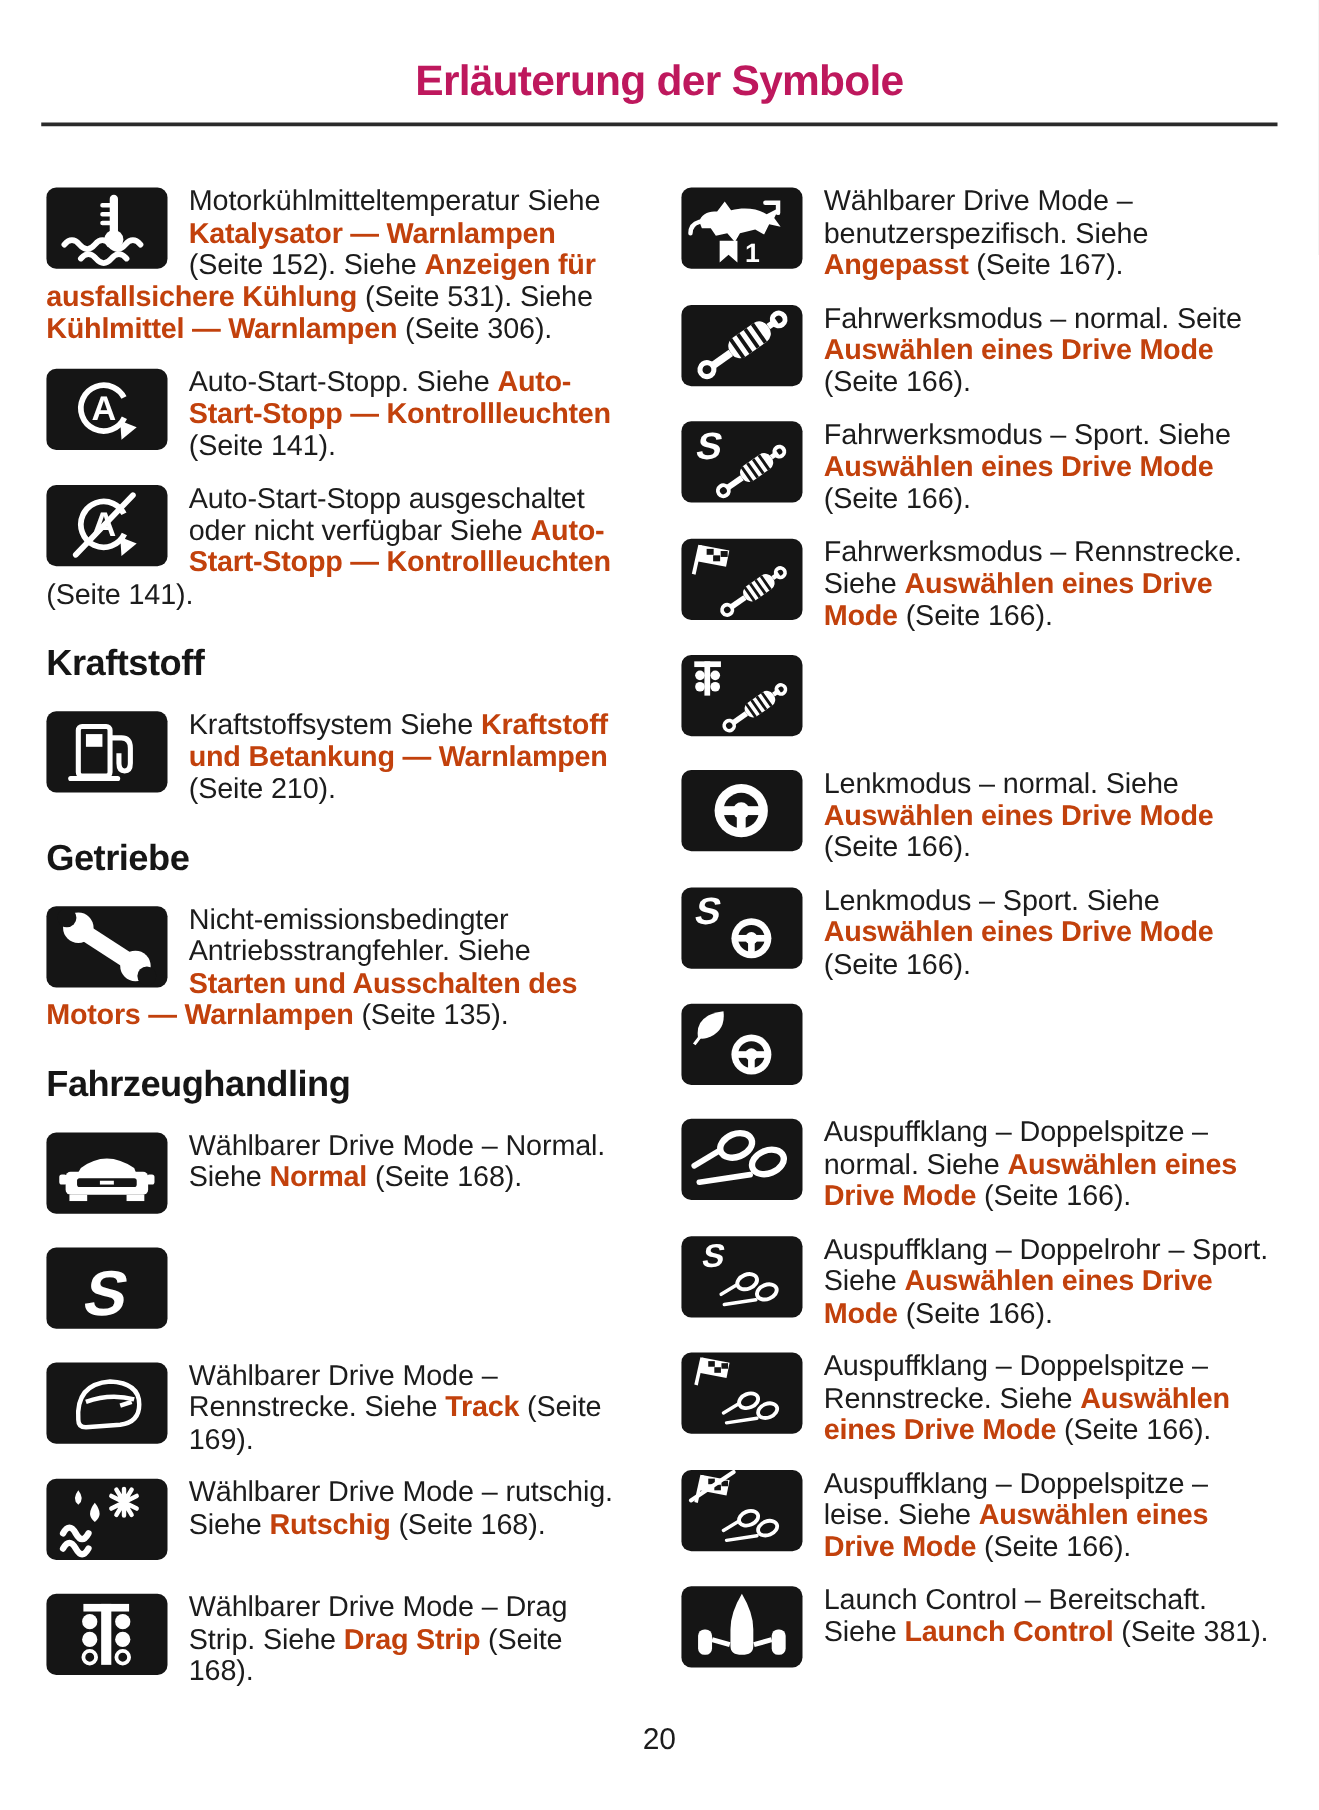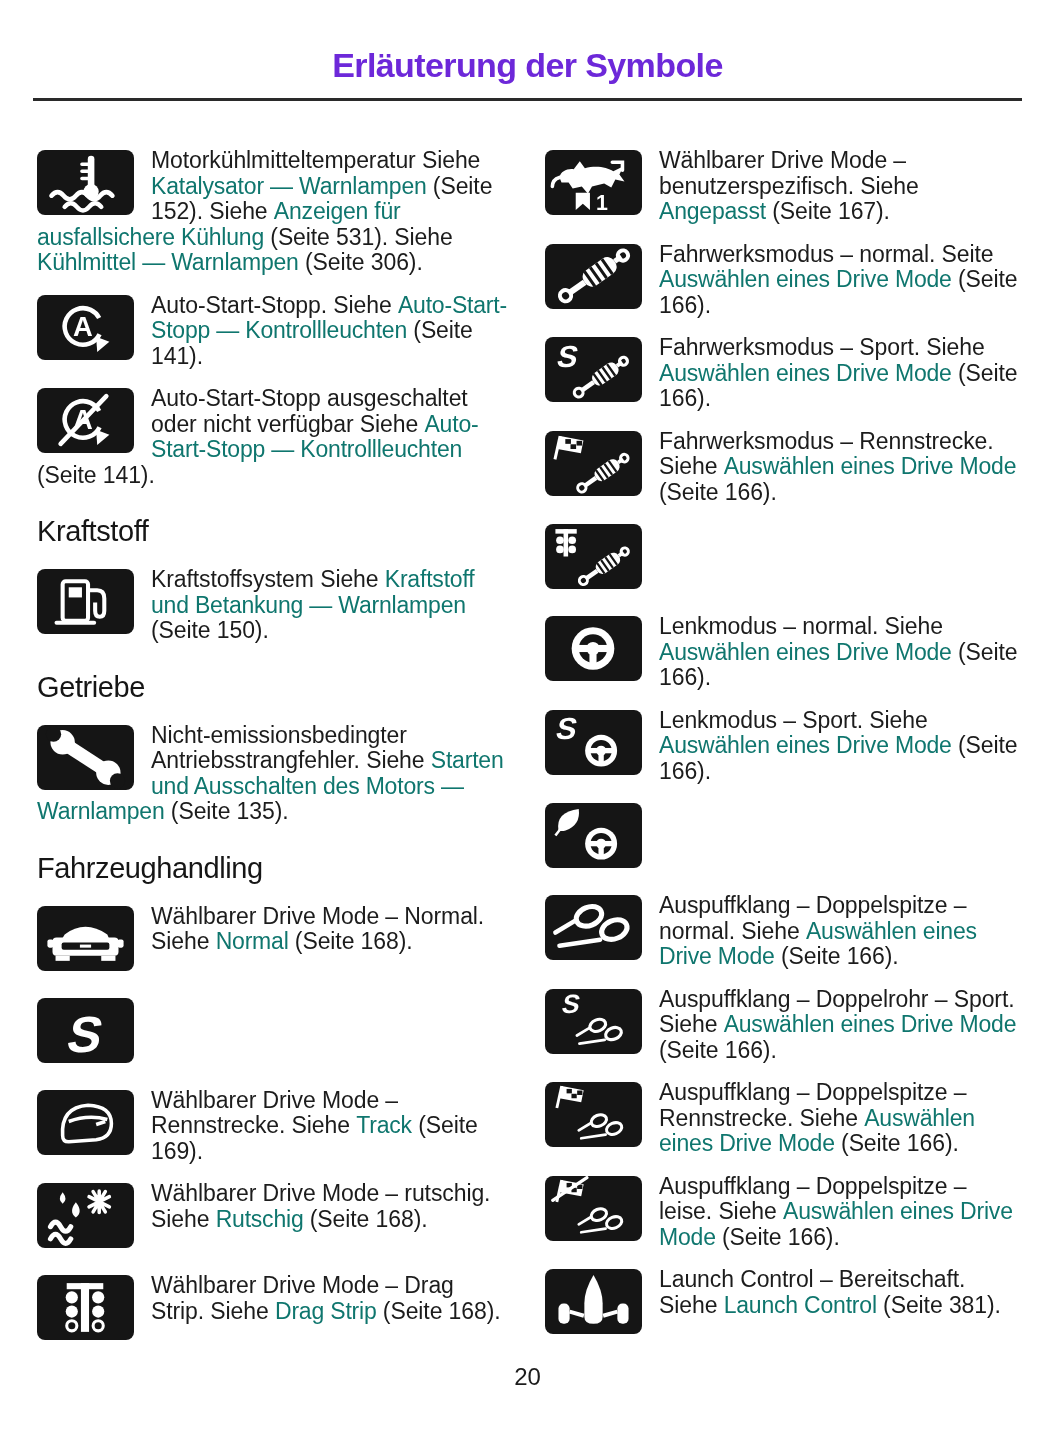--- a/index.html
+++ b/index.html
@@ -3,43 +3,43 @@
 <meta charset="utf-8">
 <style>
   html,body{margin:0;padding:0;background:#e8e8e8;}
   .page{
     width:1055px;height:1448px;background:#ffffff;position:relative;
     margin:0 auto;overflow:hidden;
     font-family:"Liberation Sans",sans-serif;color:#1c1c1c;
   }
   h1.title{
     margin:0;padding-top:46px;text-align:center;
-    font-size:34px;font-weight:bold;letter-spacing:-0.6px;color:#6d28d9;
+    font-size:34px;font-weight:bold;letter-spacing:-0.6px;color:#be185d;
   }
   .rule{height:3px;background:#2a2a2a;margin:13px 33px 0 33px;}
   .cols{display:flex;padding:47px 32px 0 37px;}
   .col{box-sizing:border-box;}
   .col.left{width:470px;margin-right:38px;}
   .col.right{width:478px;}
   h2.sec{
-    font-size:29px;font-weight:normal;letter-spacing:-0.4px;color:#161616;
+    font-size:29px;font-weight:bold;letter-spacing:-0.4px;color:#161616;
     margin:27px 0 19px 0;
   }
   .entry{
     font-size:23px;line-height:25.5px;letter-spacing:-0.1px;
     margin-bottom:17px;overflow:hidden;
   }
-  .entry b{font-weight:normal;color:#0f766e;letter-spacing:-0.2px;}
+  .entry b{font-weight:bold;color:#c2410c;letter-spacing:-0.2px;}
   .tile{
     float:left;width:97px;height:65px;background:#151515;border-radius:8px;
     margin:2px 17px 8px 0;
   }
   .tile svg{display:block;width:97px;height:65px;}
   .pagenum{
-    position:absolute;left:0;bottom:57px;width:100%;
+    position:absolute;left:0;bottom:42px;width:100%;
     text-align:center;font-size:24px;color:#1c1c1c;
   }
 </style>
 </head>
 <body>
 
 <div class="page">
   <h1 class="title">Erläuterung der Symbole</h1>
   <div class="rule"></div>
   <div class="cols">
@@ -79,21 +79,21 @@
         <h2 class="sec">Kraftstoff</h2>
         <div class="entry"><span class="tile">
             <svg viewBox="0 0 95 64" xmlns="http://www.w3.org/2000/svg">
               <g fill="none" stroke="#ffffff" stroke-width="4">
                 <rect x="25" y="12" width="25" height="39" rx="3"></rect>
                 <path d="M50 21 h9 q7 0 7 8 v12 q0 6 -4.5 6 q-4.5 0 -4.5 -6 v-8"></path>
               </g>
               <rect x="31" y="18" width="13" height="10" fill="#ffffff"></rect>
               <path d="M19 53 H56" stroke="#ffffff" stroke-width="4" stroke-linecap="round"></path>
             </svg>
-          </span><span><span>Kraftstoffsystem Siehe </span><b>Kraftstoff und Betankung — Warnlampen</b><span> (Seite 150).</span></span></div>
+          </span><span><span>Kraftstoffsystem Siehe </span><b>Kraftstoff und Betankung — Warnlampen</b><span> (Seite 210).</span></span></div>
         <h2 class="sec">Getriebe</h2>
         <div class="entry"><span class="tile">
             <svg viewBox="0 0 95 64" xmlns="http://www.w3.org/2000/svg">
               <g fill="#ffffff">
                 <circle cx="25" cy="17" r="12"></circle>
                 <circle cx="70" cy="47" r="12"></circle>
                 <rect x="21" y="25.5" width="54" height="13" transform="rotate(33 47.5 32)"></rect>
               </g>
               <g fill="#151515">
                 <circle cx="16" cy="9" r="7.5"></circle>

